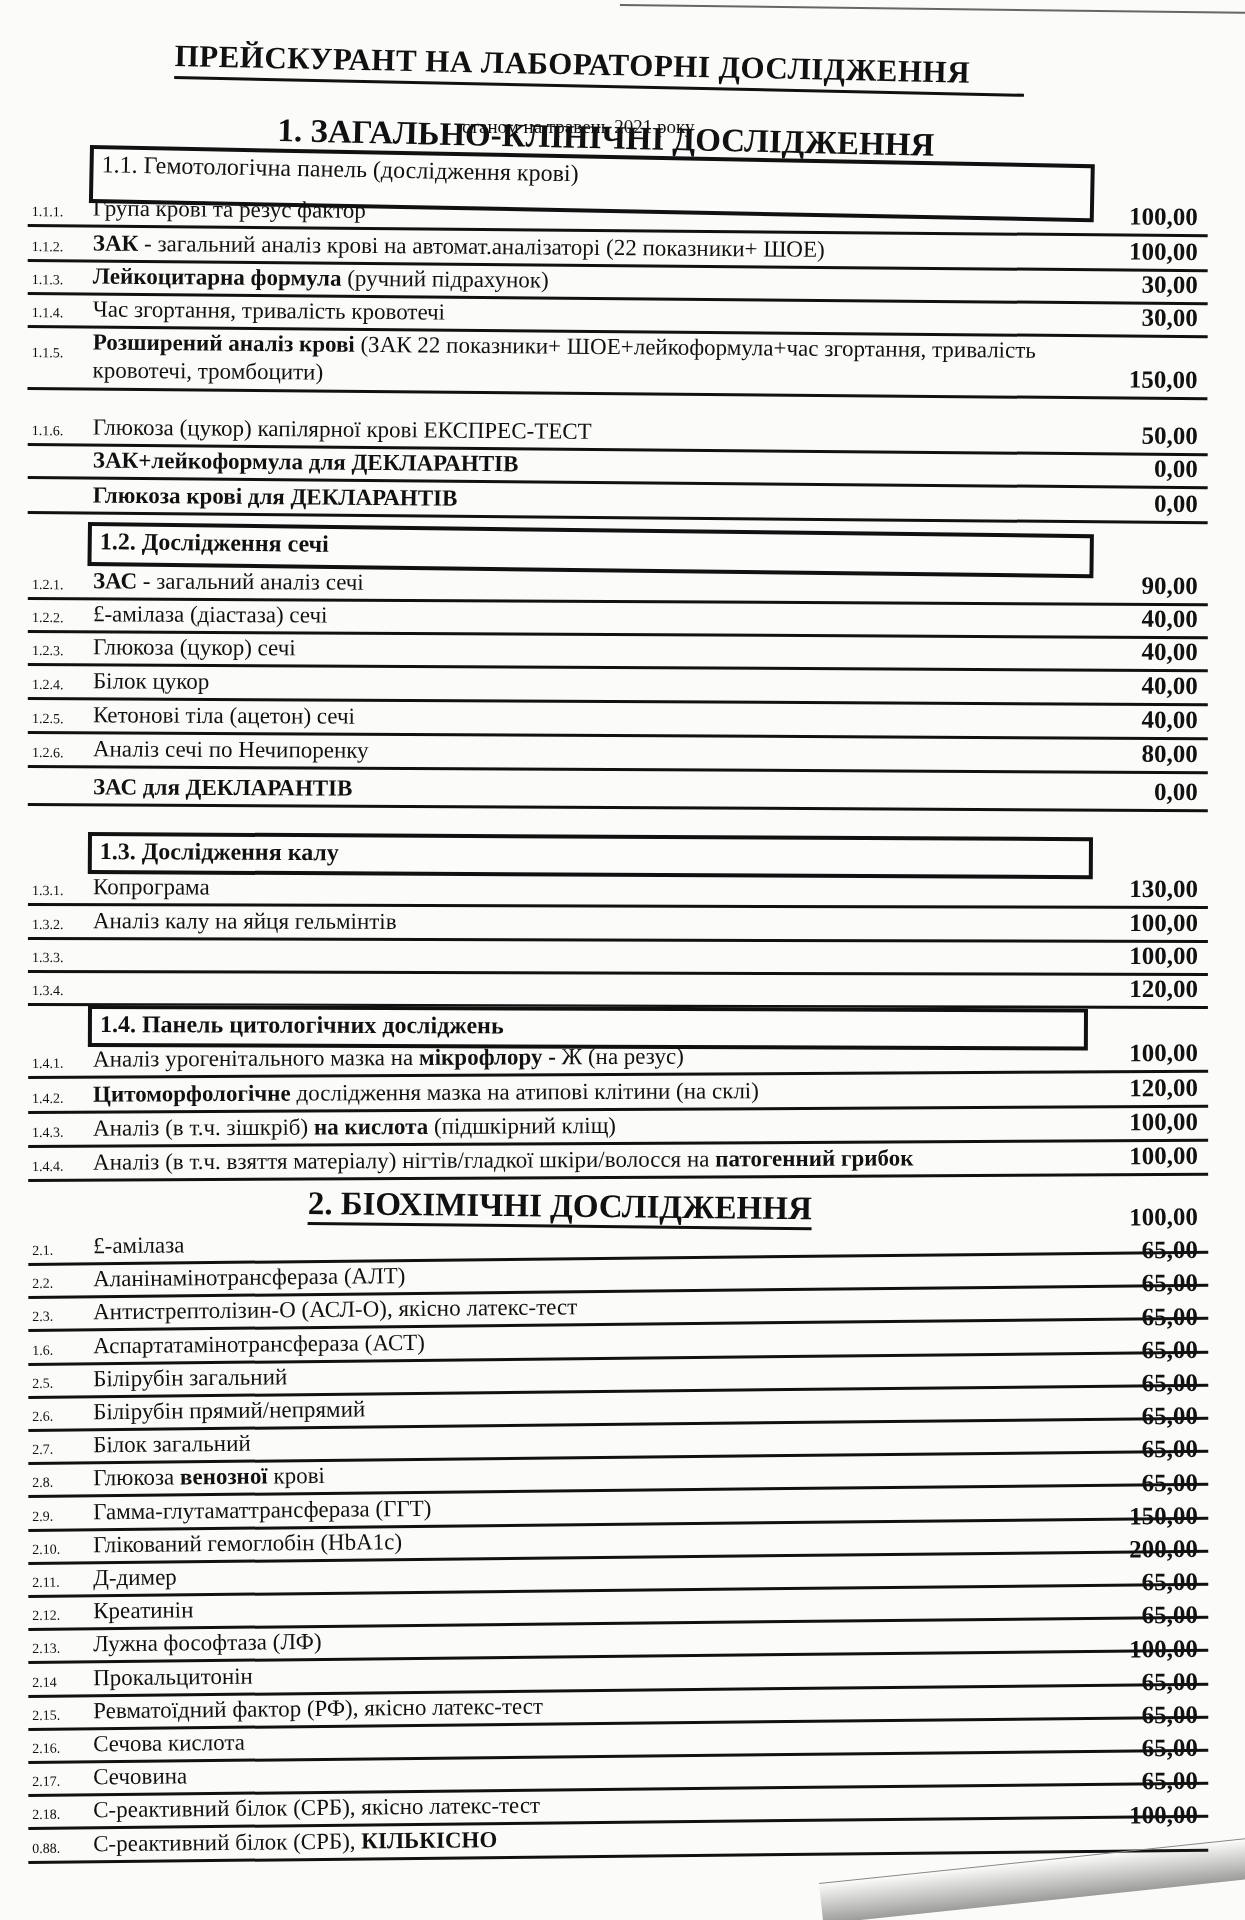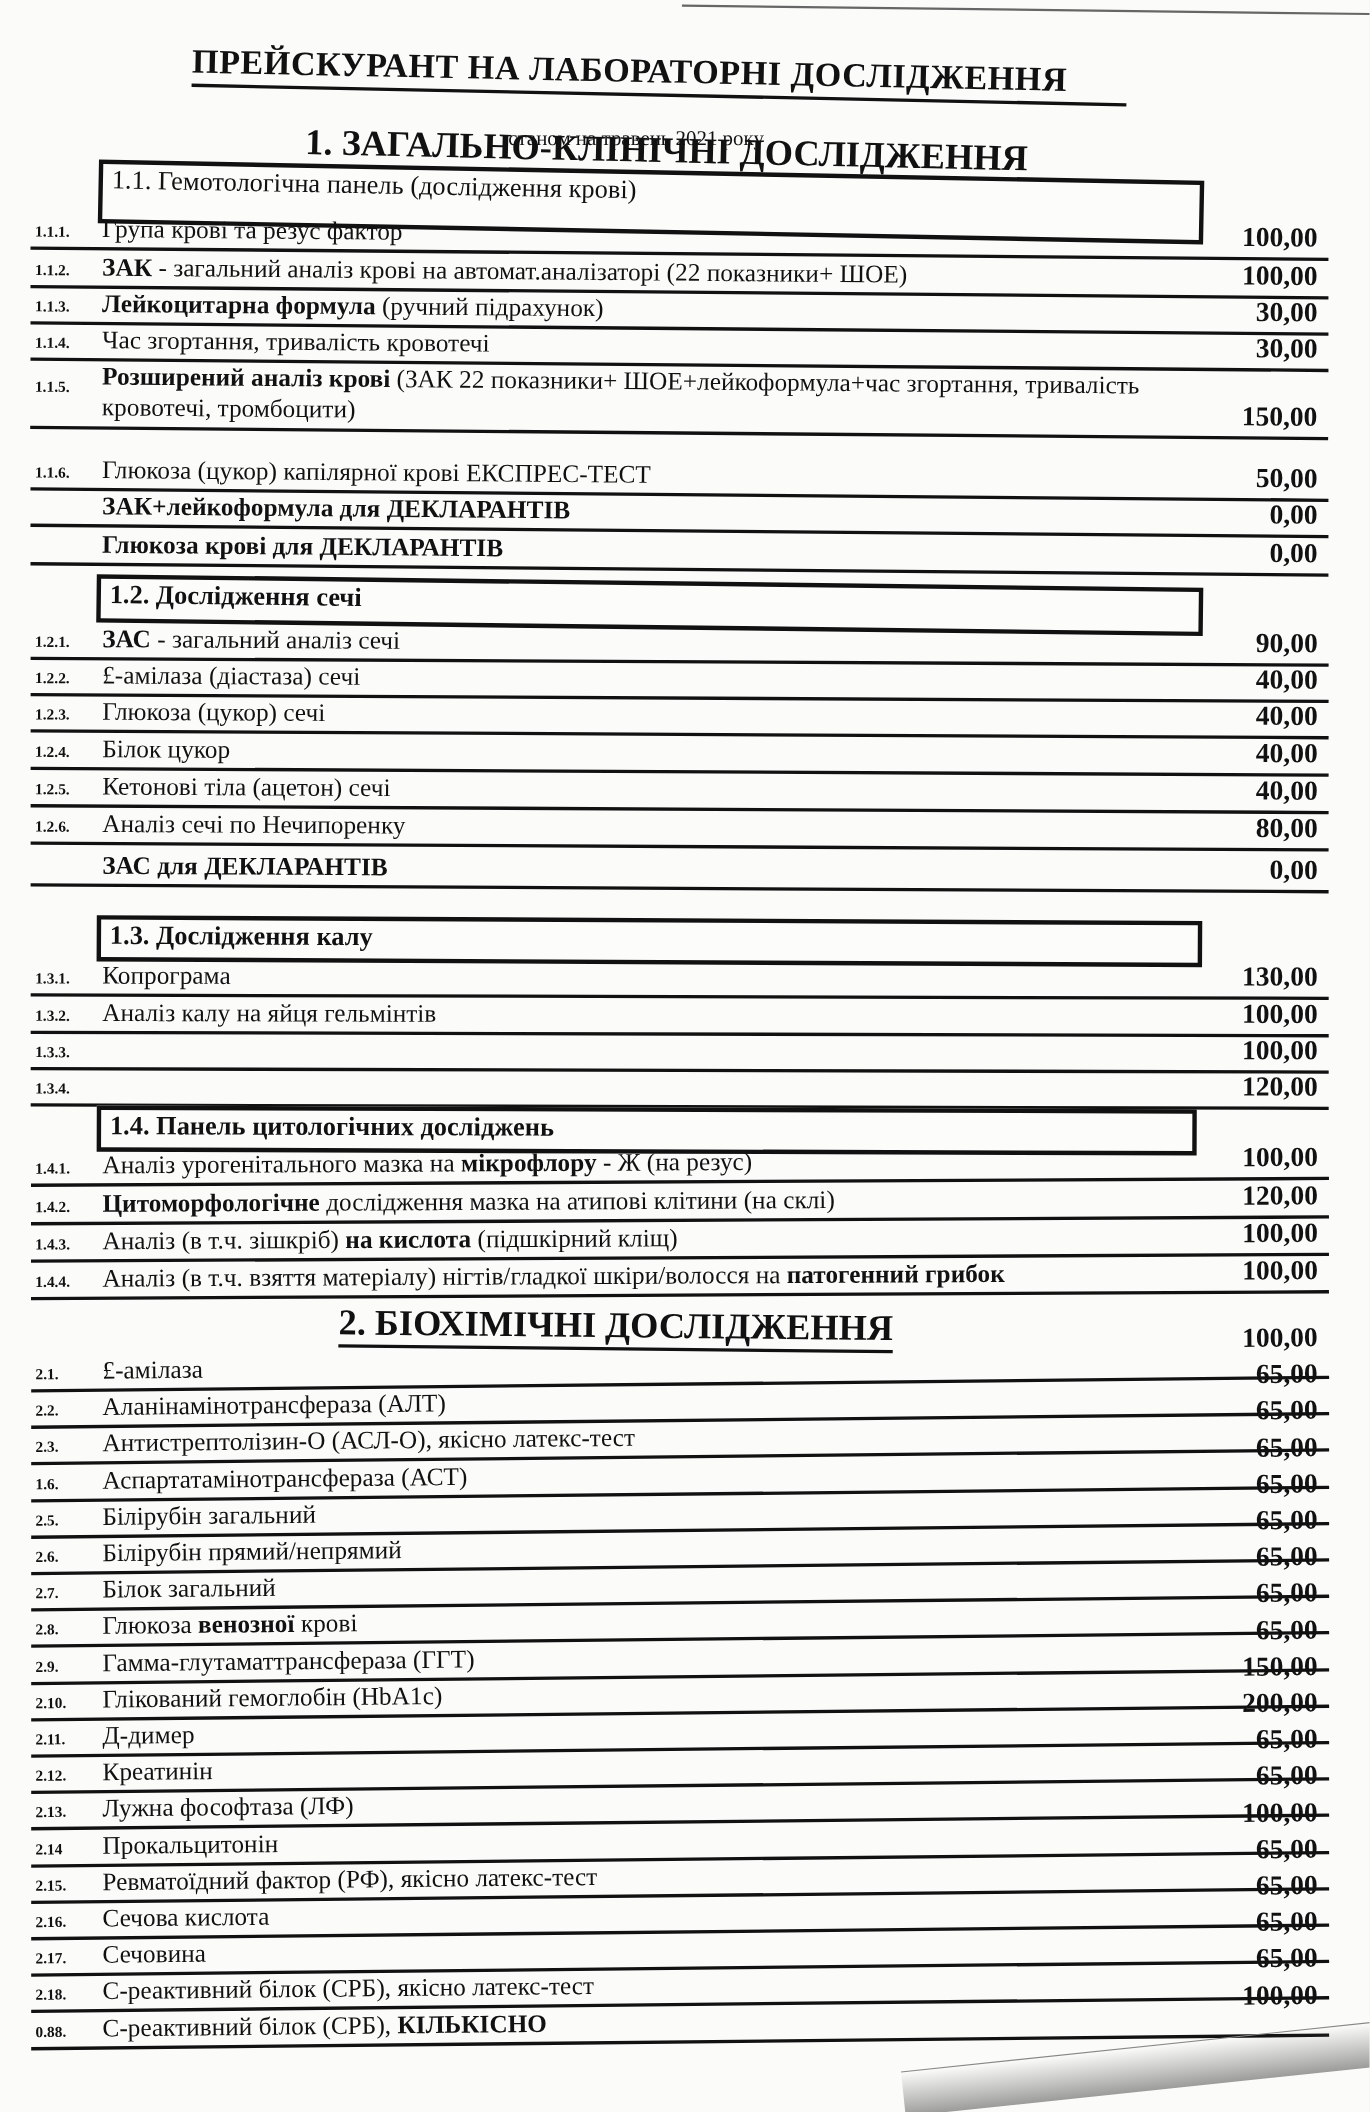--- a/index.html
+++ b/index.html
@@ -51,21 +51,21 @@
     .sub11 { left: 90px; top: 145px; width: 1005px; height: 58px; transform: rotate(1.1deg); transform-origin: left top; font-weight: normal; }
     .sub12 { left: 88px; top: 522px; width: 1006px; height: 44px; transform: rotate(0.7deg); transform-origin: left top; }
     .sub13 { left: 88px; top: 832px; width: 1005px; height: 42px; transform: rotate(0.3deg); transform-origin: left top; }
     .sub14 { left: 88px; top: 1005px; width: 1000px; height: 42px; transform: rotate(0.2deg); transform-origin: left top; }
 
     .row {
       position: absolute; left: 28px; width: 1180px; height: 34px;
       border-bottom: 3px solid #111; box-sizing: border-box;
     }
     .row .num {
-      position: absolute; left: 4px; bottom: 4px; font-size: 14px; font-weight: bold;
+      position: absolute; left: 4px; bottom: 4px; font-size: 14px; font-weight: normal;
     }
     .row .name {
       position: absolute; left: 65px; bottom: 3px; font-size: 23px; white-space: nowrap;
     }
     .row .name b { font-weight: bold; }
     .row .price {
       position: absolute; right: 10px; bottom: 3px; font-size: 25px; font-weight: bold;
     }
     .row.tall { height: 64px; }
     .row.tall .name { white-space: normal; width: 960px; line-height: 28px; }

